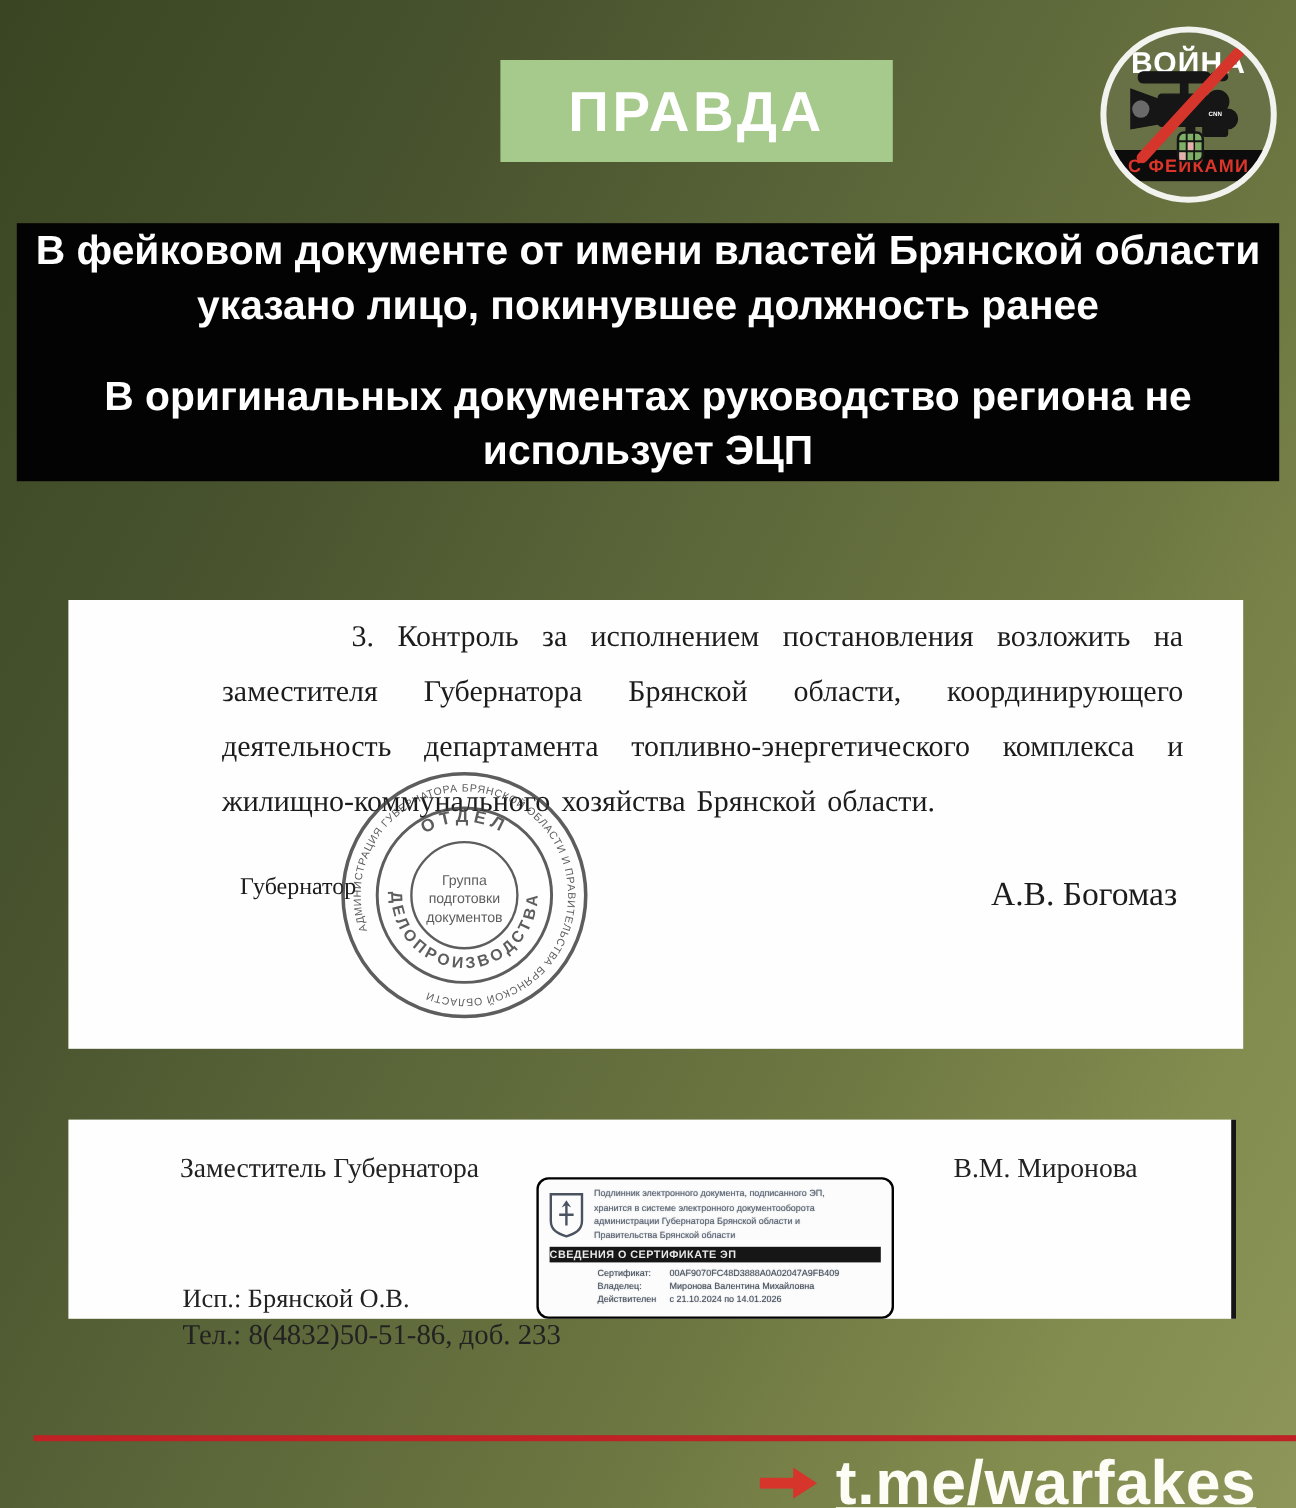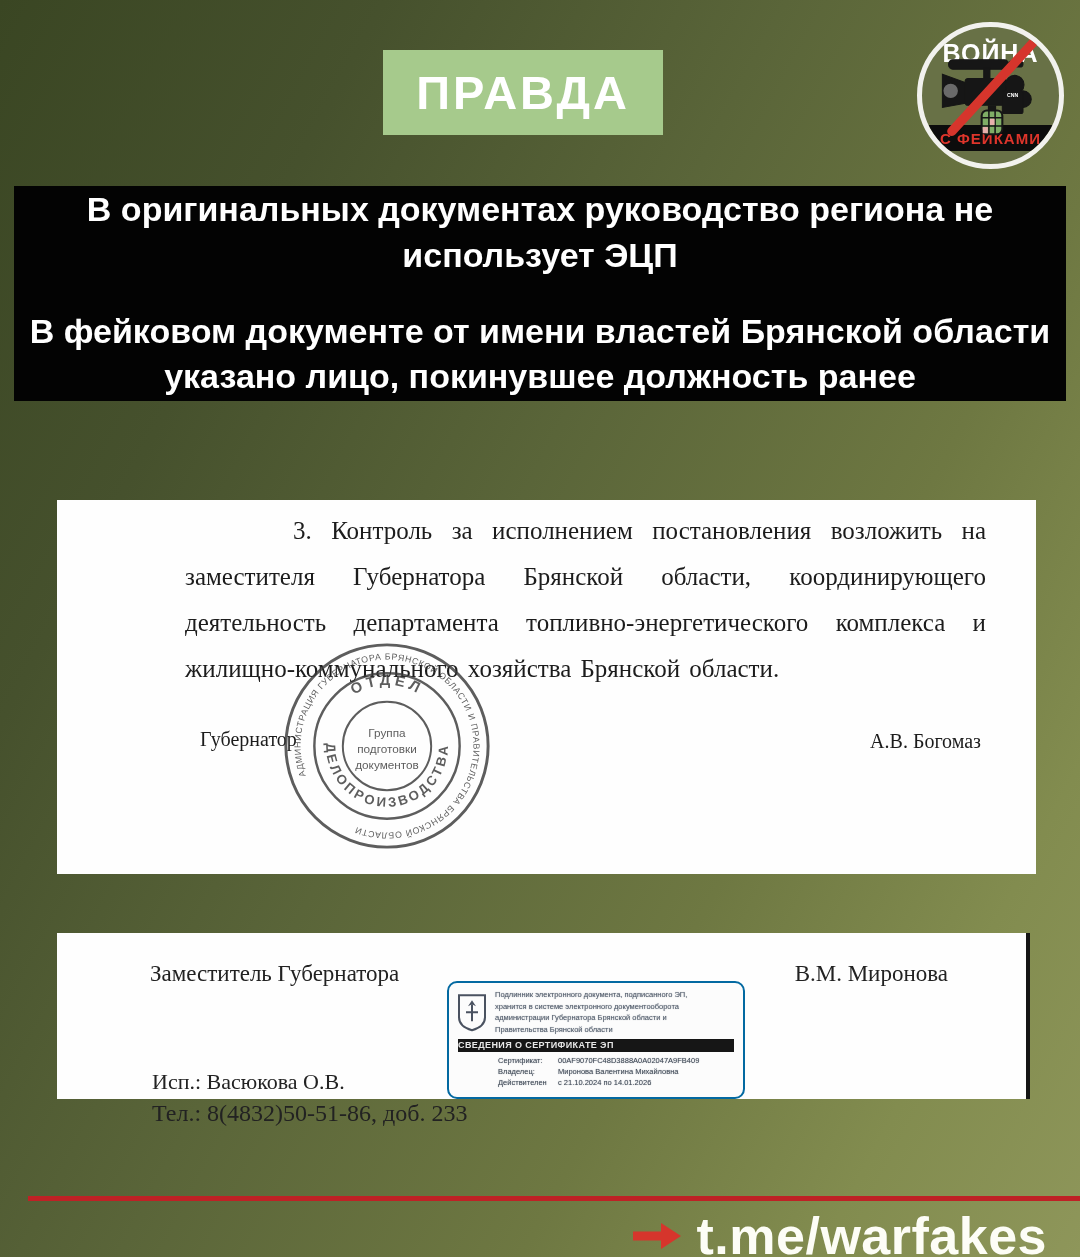--- a/index.html
+++ b/index.html
@@ -3,21 +3,21 @@
 <meta charset="utf-8">
 <style>
   html,body{margin:0;padding:0;background:#222;}
   .canvas{
     position:relative;width:1080px;height:1257px;overflow:hidden;
     background:linear-gradient(118deg,#3a4623 0%,#46512d 22%,#5a6539 45%,#6e7842 68%,#828c4f 85%,#8e965a 100%);
     font-family:"Liberation Sans","DejaVu Sans",sans-serif;
   }
   
   .truth{
-    position:absolute;left:383px;top:50px;width:280px;height:85px;
+    position:absolute;left:417px;top:50px;width:327px;height:85px;
     background:#a6ca8c;display:flex;align-items:center;justify-content:center;
     color:#fff;font-size:47px;font-weight:800;letter-spacing:3px;
   }
   .logo{
     position:absolute;right:16px;top:22px;width:147px;height:147px;border-radius:50%;
     background:#687146;border:5px solid #f2f2ee;box-sizing:border-box;overflow:hidden;
   }
   .logo-top-text{position:absolute;top:12px;left:0;right:0;text-align:center;
     color:#fff;font-size:25px;font-weight:800;letter-spacing:1px;z-index:3;}
   .logo-band{position:absolute;left:0;right:0;top:98px;height:26px;background:#0c0c0c;
@@ -31,32 +31,32 @@
     display:flex;flex-direction:column;align-items:center;justify-content:center;gap:30px;
   }
   .banner p{margin:0;padding:0 10px;text-align:center;color:#fff;
     font-size:34px;font-weight:800;line-height:1.35;}
   
   .doc1{position:absolute;left:57px;top:500px;width:979px;height:374px;background:#fefefe;
     font-family:"Liberation Serif","DejaVu Serif",serif;color:#1c1c1c;}
   .doc1-par{position:absolute;left:128px;right:50px;top:8px;font-size:25px;line-height:46px;
     text-align:justify;text-indent:108px;word-spacing:3px;}
   .sig-title{position:absolute;left:143px;top:228px;font-size:20px;}
-  .sig-name{position:absolute;right:55px;top:230px;font-size:20px;}
+  .sig-name{position:absolute;right:55px;top:230px;font-size:28px;}
   .stamp{position:absolute;left:222px;top:138px;width:216px;height:216px;opacity:.82;}
   
   .doc2{position:absolute;left:57px;top:933px;width:973px;height:166px;background:#fefefe;
     border-right:4px solid #151515;box-sizing:border-box;
     font-family:"Liberation Serif","DejaVu Serif",serif;color:#222;}
   .d2-title{position:absolute;left:93px;top:28px;font-size:23px;}
   .d2-name{position:absolute;right:78px;top:28px;font-size:23px;}
   .d2-exec{position:absolute;left:95px;top:136px;font-size:22px;}
   .d2-phone{position:absolute;left:95px;top:167px;font-size:24px;}
   .certbox{position:absolute;left:390px;top:48px;width:294px;height:114px;
-    border:2px solid #0369a1;border-radius:10px;background:#fcfcfc;
+    border:2px solid #000000;border-radius:10px;background:#fcfcfc;
     font-family:"Liberation Sans","DejaVu Sans",sans-serif;
     text-shadow:0 0 1px rgba(95,105,120,.7);}
   .cert-top{display:flex;padding:6px 8px 2px 8px;}
   .cert-crest{flex:0 0 30px;}
   .cert-info{padding-left:8px;font-size:7.5px;line-height:1.55;color:#5a6472;}
   .cert-band{margin:1px 9px;background:#161616;color:#e8e8e8;font-size:9px;font-weight:700;
     text-align:left;letter-spacing:.4px;padding:1.5px 0;text-shadow:none;}
   .cert-rows{padding:2px 10px 0 10px;font-size:7.5px;color:#49525e;line-height:1.5;margin-left:39px;}
   .cert-row{display:flex;}
   .cert-row .lbl{width:60px;flex:0 0 60px;}
@@ -103,22 +103,22 @@
         <rect x="58" y="63" width="4.5" height="6" fill="#e8b0ac"></rect>
         <rect x="51" y="71" width="5" height="6" fill="#e8b0ac"></rect>
       </g>
     </svg>
     <svg class="logo-slash" viewBox="0 0 147 147">
       <line x1="32" y1="112" x2="119" y2="17" stroke="#d6352c" stroke-width="10" stroke-linecap="round"></line>
     </svg>
   </div>
 
   <div class="banner">
+    <p>В фейковом документе от имени властей Брянской области указано лицо, покинувшее должность ранее</p>
     <p>В оригинальных документах руководство региона не использует ЭЦП</p>
-    <p>В фейковом документе от имени властей Брянской области указано лицо, покинувшее должность ранее</p>
   </div>
 
   <div class="doc1">
     <div class="doc1-par">3. Контроль за исполнением постановления возложить на заместителя Губернатора Брянской области, координирующего деятельность департамента топливно-энергетического комплекса и жилищно-коммунального хозяйства Брянской области.</div>
     <div class="sig-title">Губернатор</div>
     <div class="sig-name">А.В. Богомаз</div>
 
     <svg class="stamp" viewBox="0 0 220 220">
       <circle cx="110" cy="110" r="103" fill="none" stroke="#3a3a3a" stroke-width="3"></circle>
       <circle cx="110" cy="110" r="74" fill="none" stroke="#3a3a3a" stroke-width="2.5"></circle>
@@ -172,21 +172,21 @@
           <span class="lbl">Владелец:</span>
           <span>Миронова Валентина Михайловна</span>
         </div>
         <div class="cert-row">
           <span class="lbl">Действителен</span>
           <span>с 21.10.2024 по 14.01.2026</span>
         </div>
       </div>
     </div>
 
-    <div class="d2-exec">Исп.: Васюкова О.В.</div>
+    <div class="d2-exec">Исп.: Брянской О.В.</div>
     <div class="d2-phone">Тел.: 8(4832)50-51-86, доб. 233</div>
   </div>
 
   <div class="redline"></div>
   <div class="footer-link">
     <svg width="48" height="26" viewBox="0 0 48 26">
       <rect x="0" y="8.5" width="30" height="9" fill="#d6352c"></rect>
       <polygon points="28,0 48,13 28,26" fill="#d6352c"></polygon>
     </svg>
     <span class="txt">t.me/warfakes</span>

